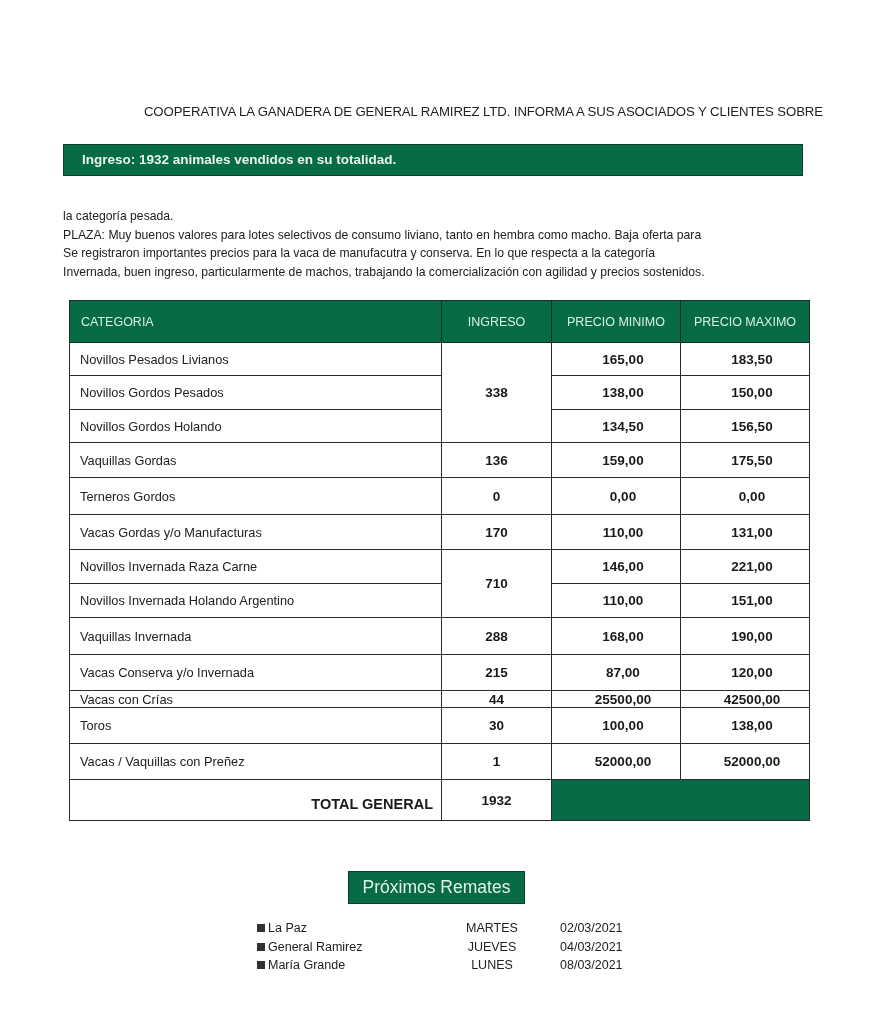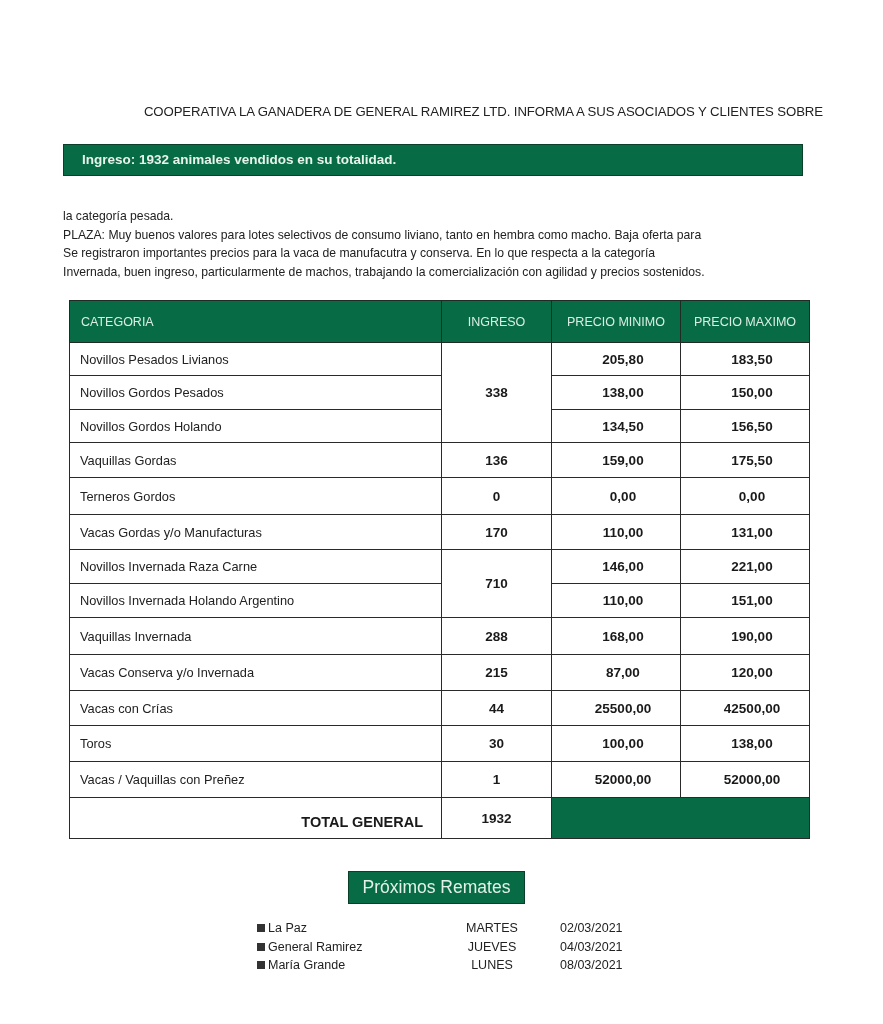--- a/index.html
+++ b/index.html
@@ -7,21 +7,21 @@
     .intro { position:absolute; left:63px; top:103px; width:760px; font-size:13.2px; line-height:18px; letter-spacing:-0.1px; color:#222;text-align:right; }
     .banner { position:absolute; left:63px; top:144px; width:740px; height:32px; background:#076c46; border:1px solid #0a3f2a; box-sizing:border-box; color:#e8f3ec; font-weight:bold; font-size:13.5px; line-height:30px; padding-left:18px; }
     .plaza { position:absolute; left:63px; top:207px; width:740px; font-size:12.2px; line-height:18.5px; color:#222; }
     table.main { position:absolute; left:69px; top:300px; border-collapse:collapse; table-layout:fixed; width:740px; font-size:13px; }
     table.main th { background:#076c46; color:#d9efe2; font-weight:normal; height:39px; font-size:12.5px; border:1px solid #1f2b24; }
     table.main th.cat { text-align:left; padding-left:11px; }
     table.main td { border:1.5px solid #2a2a2a; background:#fff; padding:0; }
     table.main td.cat { padding-left:10px; font-size:12.8px; color:#222; vertical-align:middle; }
     table.main td.num { text-align:center; font-weight:bold; font-size:13.5px; vertical-align:middle; }
     table.main td.price { text-align:center; font-weight:bold; font-size:13.5px; padding-left:14px; }
-    table.main td.total-label { text-align:right; padding-right:18px; font-weight:bold; font-size:14.5px; padding-top:8px; }
+    table.main td.total-label { text-align:right; padding-right:8px; font-weight:bold; font-size:14.5px; padding-top:8px; }
     table.main td.total-val { text-align:center; font-weight:bold; font-size:13.5px; }
     table.main td.green-fill { background:#076c46; }
     .next-title { position:absolute; left:348px; top:871px; width:177px; height:33px; background:#076c46; border:1px solid #0a3f2a; box-sizing:border-box; color:#e3f1e8; font-size:17.5px; line-height:31px; text-align:center; }
     .next-list { position:absolute; left:257px; top:919px; width:400px; font-size:12.5px; color:#222; }
     .next-row { position:relative; height:18.5px; line-height:18.5px; }
     .bullet { position:absolute; left:0; top:5px; width:8px; height:8px; background:#333; }
     .place { position:absolute; left:11px; }
     .day { position:absolute; left:195px; width:80px; text-align:center; }
     .date { position:absolute; left:303px; }
   </style>
@@ -53,21 +53,21 @@
       <th class="cat">CATEGORIA</th>
       <th>INGRESO</th>
       <th>PRECIO MINIMO</th>
       <th>PRECIO MAXIMO</th>
     </tr>
   </thead>
   <tbody>
     <tr style="height:33px">
       <td class="cat">Novillos Pesados Livianos</td>
       <td class="num" rowspan="3">338</td>
-      <td class="price">205,80</td>
+      <td class="price">165,00</td>
       <td class="price">183,50</td>
     </tr>
     <tr style="height:34px">
       <td class="cat">Novillos Gordos Pesados</td>
       <td class="price">138,00</td>
       <td class="price">150,00</td>
     </tr>
     <tr style="height:33px">
       <td class="cat">Novillos Gordos Holando</td>
       <td class="price">134,50</td>
@@ -107,21 +107,21 @@
       <td class="num">288</td>
       <td class="price">168,00</td>
       <td class="price">190,00</td>
     </tr>
     <tr style="height:36px">
       <td class="cat">Vacas Conserva y/o Invernada</td>
       <td class="num">215</td>
       <td class="price">87,00</td>
       <td class="price">120,00</td>
     </tr>
-    <tr style="height:35px">
+    <tr style="height:17px">
       <td class="cat">Vacas con Crías</td>
       <td class="num">44</td>
       <td class="price">25500,00</td>
       <td class="price">42500,00</td>
     </tr>
     <tr style="height:36px">
       <td class="cat">Toros</td>
       <td class="num">30</td>
       <td class="price">100,00</td>
       <td class="price">138,00</td>

